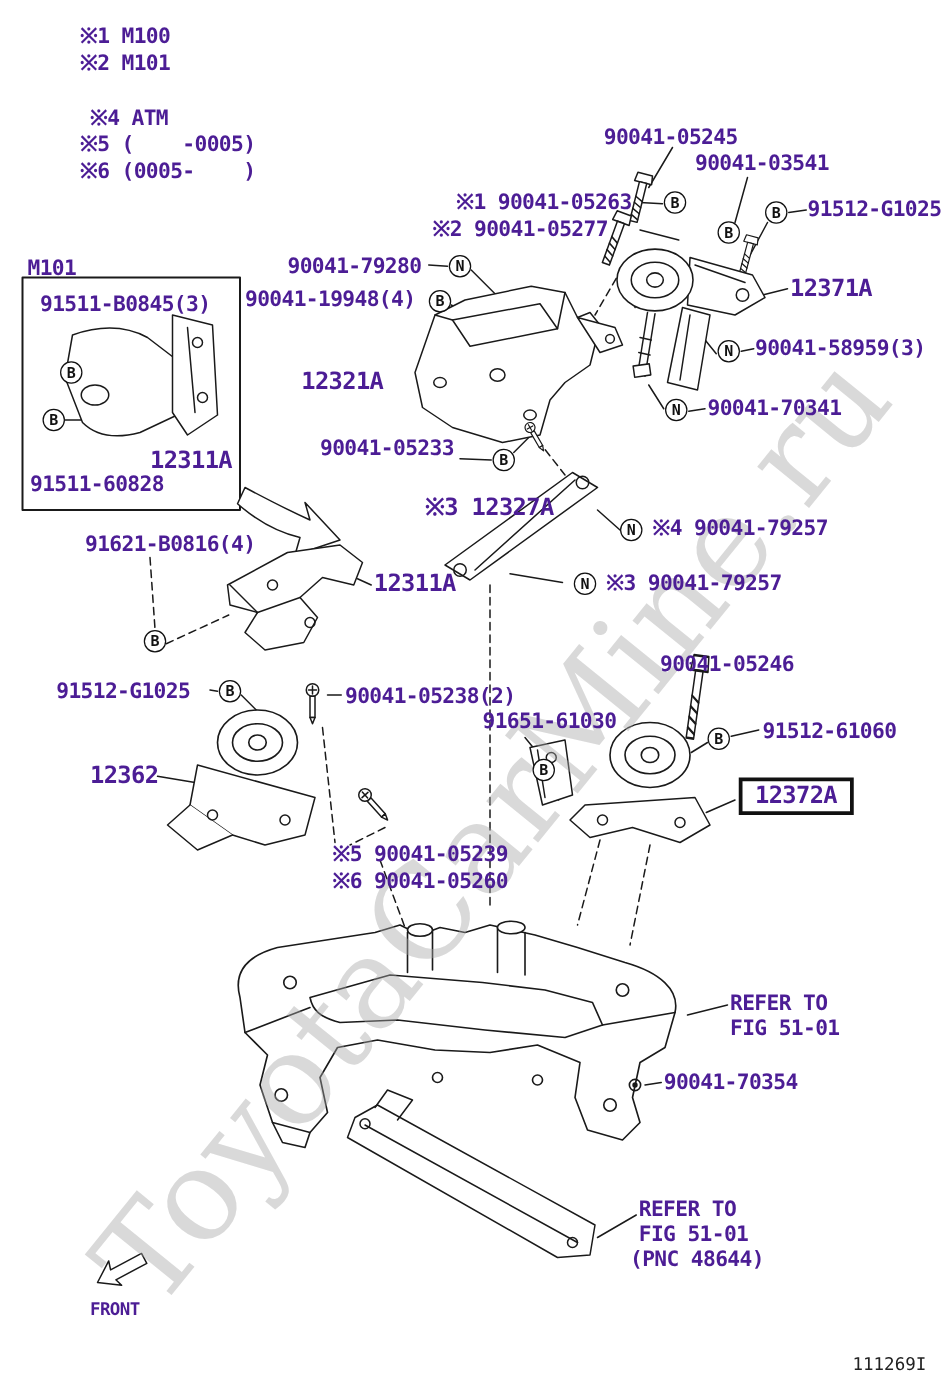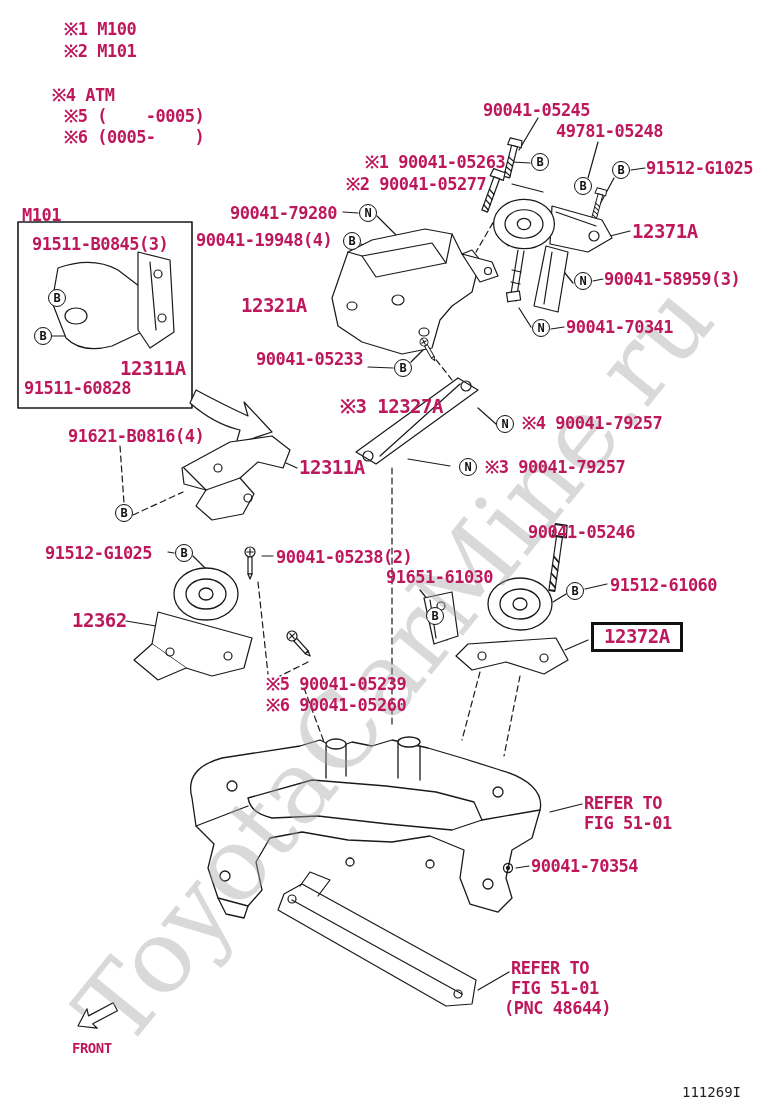--- a/index.html
+++ b/index.html
@@ -8,21 +8,21 @@
     font-family:"DejaVu Sans Mono", monospace;
   }
   svg{position:absolute;left:0;top:0;z-index:1;}
   .watermark{
     position:absolute;left:52px;top:992px;z-index:2;
     transform:rotate(-51deg);transform-origin:0 0;
     font-family:"DejaVu Serif", serif;
     font-size:102px;color:#a6a6a6;opacity:.42;white-space:nowrap;pointer-events:none;
   }
   .lbl{
-    position:absolute;z-index:3;color:#be185d;white-space:pre;
+    position:absolute;z-index:3;color:#4c1d95;white-space:pre;
     font:bold 17px "DejaVu Sans Mono", monospace;letter-spacing:-0.5px;line-height:1.15;
   }
   .lbl-lg{font-size:19px;}
   .lbl-sm{font-size:14px;}
   .boxed{border:3px solid #111;padding:1px 10px;background:rgba(255,255,255,.7);}
   .marker{
     position:absolute;z-index:3;width:18px;height:18px;box-sizing:border-box;
     border:1.6px solid #111;border-radius:50%;background:#fff;
     display:flex;align-items:center;justify-content:center;
     font:bold 12px "DejaVu Sans Mono", monospace;color:#111;
@@ -222,26 +222,26 @@
 
     <g>
       <polygon points="0,0 16,-11 14,-4 42,-4 42,5 14,5 16,11" fill="#fff" transform="translate(78,1026) rotate(-28)"></polygon>
     </g>
   </svg>
 
   <div class="watermark">ToyotaCarMine.ru</div>
 
   <div class="lbl" style="left:64px;top:20px">※1 M100</div>
   <div class="lbl" style="left:64px;top:42px">※2 M101</div>
-  <div class="lbl" style="left:52px;top:86px">※4 ATM</div>
+  <div class="lbl" style="left:72px;top:86px">※4 ATM</div>
   <div class="lbl" style="left:64px;top:107px">※5 (    -0005)</div>
   <div class="lbl" style="left:64px;top:128px">※6 (0005-    )</div>
 
   <div class="lbl" style="left:483px;top:101px">90041-05245</div>
-  <div class="lbl" style="left:556px;top:122px">49781-05248</div>
+  <div class="lbl" style="left:556px;top:122px">90041-03541</div>
   <div class="lbl" style="left:365px;top:153px">※1 90041-05263</div>
   <div class="lbl" style="left:346px;top:175px">※2 90041-05277</div>
   <div class="lbl" style="left:646px;top:159px">91512-G1025</div>
   <div class="lbl lbl-lg" style="left:632px;top:221px">12371A</div>
   <div class="lbl" style="left:230px;top:204px">90041-79280</div>
   <div class="lbl" style="left:196px;top:231px">90041-19948(4)</div>
   <div class="lbl" style="left:22px;top:206px">M101</div>
   <div class="lbl" style="left:32px;top:235px">91511-B0845(3)</div>
   <div class="lbl lbl-lg" style="left:120px;top:358px">12311A</div>
   <div class="lbl" style="left:24px;top:379px">91511-60828</div>

